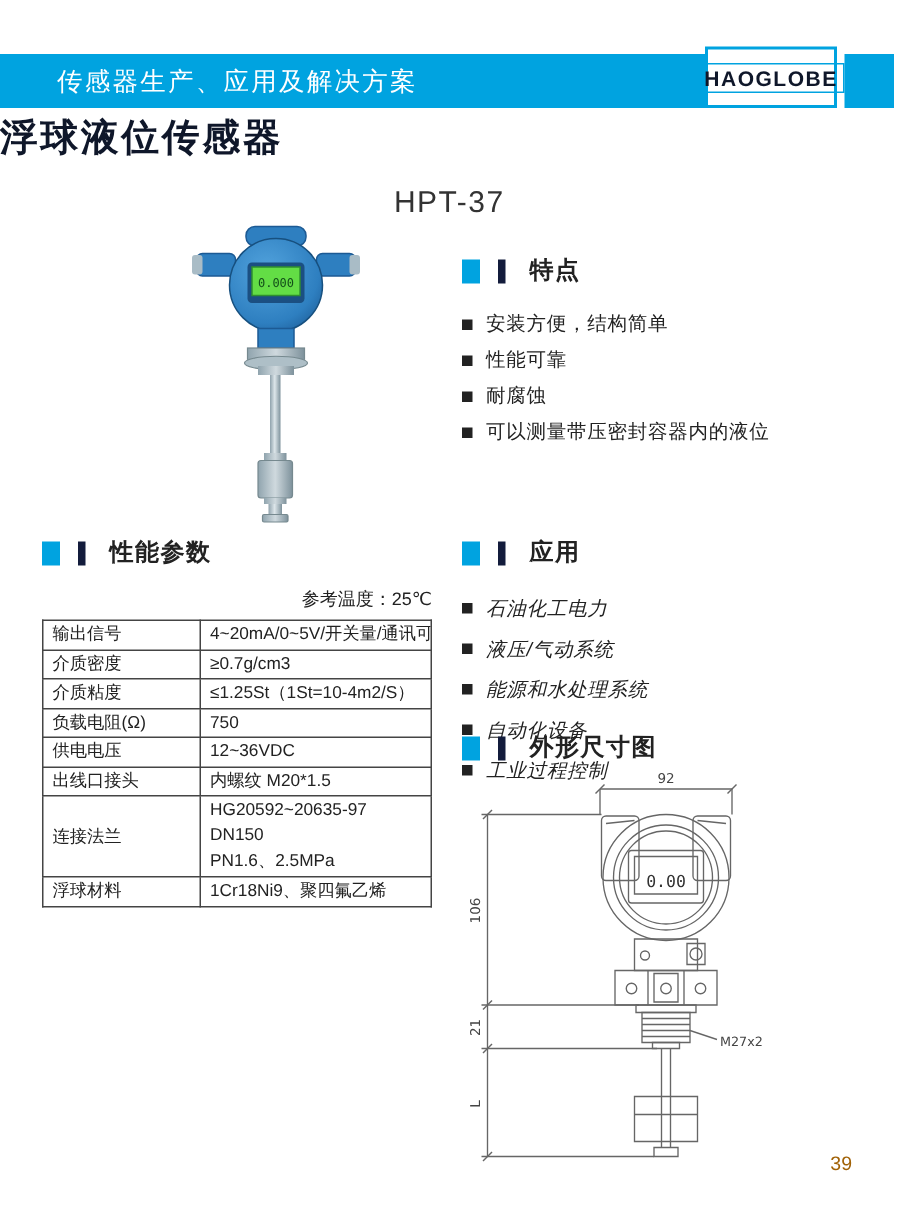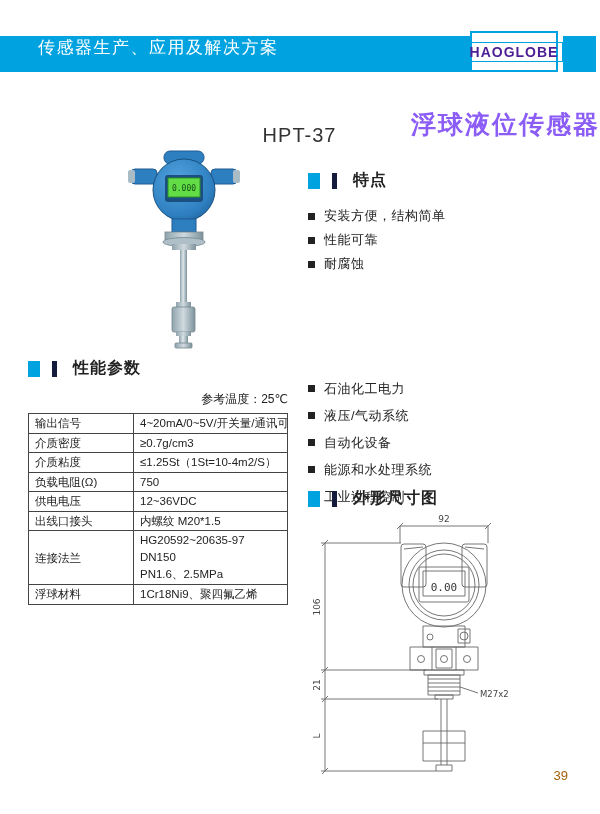--- a/index.html
+++ b/index.html
@@ -4,52 +4,52 @@
 <style>
   html,body{margin:0;padding:0;}
   body{
     width:600px;height:814px;position:relative;background:#ffffff;
     font-family:"Liberation Sans","DejaVu Sans",sans-serif;color:#222;
     overflow:hidden;
   }
   
   .topbar{
     position:absolute;left:0;top:36px;width:504px;height:36px;
-    background:#00a3e0;display:flex;
+    background:#00a3e0;display:flex;align-items:center;
     padding-left:38px;box-sizing:border-box;
   }
   .topbar-text{color:#ffffff;font-size:17px;letter-spacing:1.5px;font-weight:500;}
   .logo-box{
     position:absolute;left:470px;top:31px;width:88px;height:41px;
     background:#ffffff;border:2px solid #00a3e0;box-sizing:border-box;
     display:flex;align-items:center;justify-content:center;
   }
   .logo-inner{
     border:1px solid #00a3e0;margin:0;padding:1px 4px;
-    color:#4c1d95;font-weight:bold;font-size:14px;letter-spacing:1px;
+    color:#0f172a;font-weight:bold;font-size:14px;letter-spacing:1px;
   }
   .topbar-right{
     position:absolute;left:563px;top:36px;width:33px;height:36px;background:#00a3e0;
   }
   
-  .title{position:absolute;left:0;top:108px;width:600px;text-align:right;
-    font-size:25px;font-weight:bold;color:#8b5cf6;letter-spacing:2px;}
+  .title{position:absolute;left:0;top:75px;width:600px;text-align:left;
+    font-size:25px;font-weight:bold;color:#0f172a;letter-spacing:2px;}
   .model{position:absolute;left:0;top:124px;width:599px;text-align:center;
     font-size:20px;font-weight:500;color:#333;letter-spacing:1px;}
   
   .section-head{display:flex;align-items:center;height:17px;gap:10px;}
   .marker-cyan{width:12px;height:16px;background:#00a3e0;}
   .marker-dark{width:5px;height:16px;background:#131c3c;margin-left:2px;}
   .section-title{font-size:16px;font-weight:bold;color:#222;margin-left:6px;letter-spacing:1px;}
   
   .bullets{margin-top:15px;}
   .bullet-item{display:flex;align-items:center;font-size:13px;color:#222;letter-spacing:0.5px;}
   .bullet-sq{width:7px;height:7px;background:#222;margin-right:9px;flex:0 0 auto;}
   .features .bullet-item{height:24px;}
-  .apps .bullet-item{height:27px;}
+  .apps .bullet-item{height:27px;font-style:italic;}
   
   .features{position:absolute;left:308px;top:172px;width:285px;}
   .params{position:absolute;left:28px;top:360px;width:262px;}
   .apps{position:absolute;left:308px;top:360px;width:285px;}
   .dims{position:absolute;left:308px;top:490px;width:287px;}
   
   .temp-note{text-align:right;font-size:12px;color:#222;margin:14px 2px 5px 0;}
   table.ptable{border-collapse:collapse;width:260px;table-layout:fixed;}
   table.ptable td{
     border:1px solid #444;font-size:11.5px;color:#222;
@@ -136,20 +136,24 @@
       <span>安装方便，结构简单</span>
     </div>
     <div class="bullet-item">
       <span class="bullet-sq"></span>
       <span>性能可靠</span>
     </div>
     <div class="bullet-item">
       <span class="bullet-sq"></span>
       <span>耐腐蚀</span>
     </div>
+    <div class="bullet-item">
+      <span class="bullet-sq"></span>
+      <span>可以测量带压密封容器内的液位</span>
+    </div>
   </div>
 </div>
 
 <div class="params">
   <div class="section-head">
     <span class="marker-cyan"></span>
     <span class="marker-dark"></span>
     <span class="section-title">性能参数</span>
   </div>
   <div class="temp-note">参考温度：25℃</div>
@@ -188,36 +192,41 @@
     </tr>
     <tr>
       <td class="c1">浮球材料</td>
       <td>1Cr18Ni9、聚四氟乙烯</td>
     </tr>
   </tbody>
     </table>
 </div>
 
 <div class="apps">
+  <div class="section-head">
+    <span class="marker-cyan"></span>
+    <span class="marker-dark"></span>
+    <span class="section-title">应用</span>
+  </div>
   <div class="bullets">
     <div class="bullet-item">
       <span class="bullet-sq"></span>
       <span>石油化工电力</span>
     </div>
     <div class="bullet-item">
       <span class="bullet-sq"></span>
       <span>液压/气动系统</span>
     </div>
     <div class="bullet-item">
       <span class="bullet-sq"></span>
+      <span>能源和水处理系统</span>
+    </div>
+    <div class="bullet-item">
+      <span class="bullet-sq"></span>
       <span>自动化设备</span>
-    </div>
-    <div class="bullet-item">
-      <span class="bullet-sq"></span>
-      <span>能源和水处理系统</span>
     </div>
     <div class="bullet-item">
       <span class="bullet-sq"></span>
       <span>工业过程控制</span>
     </div>
   </div>
 </div>
 
 <div class="dims">
   <div class="section-head">

